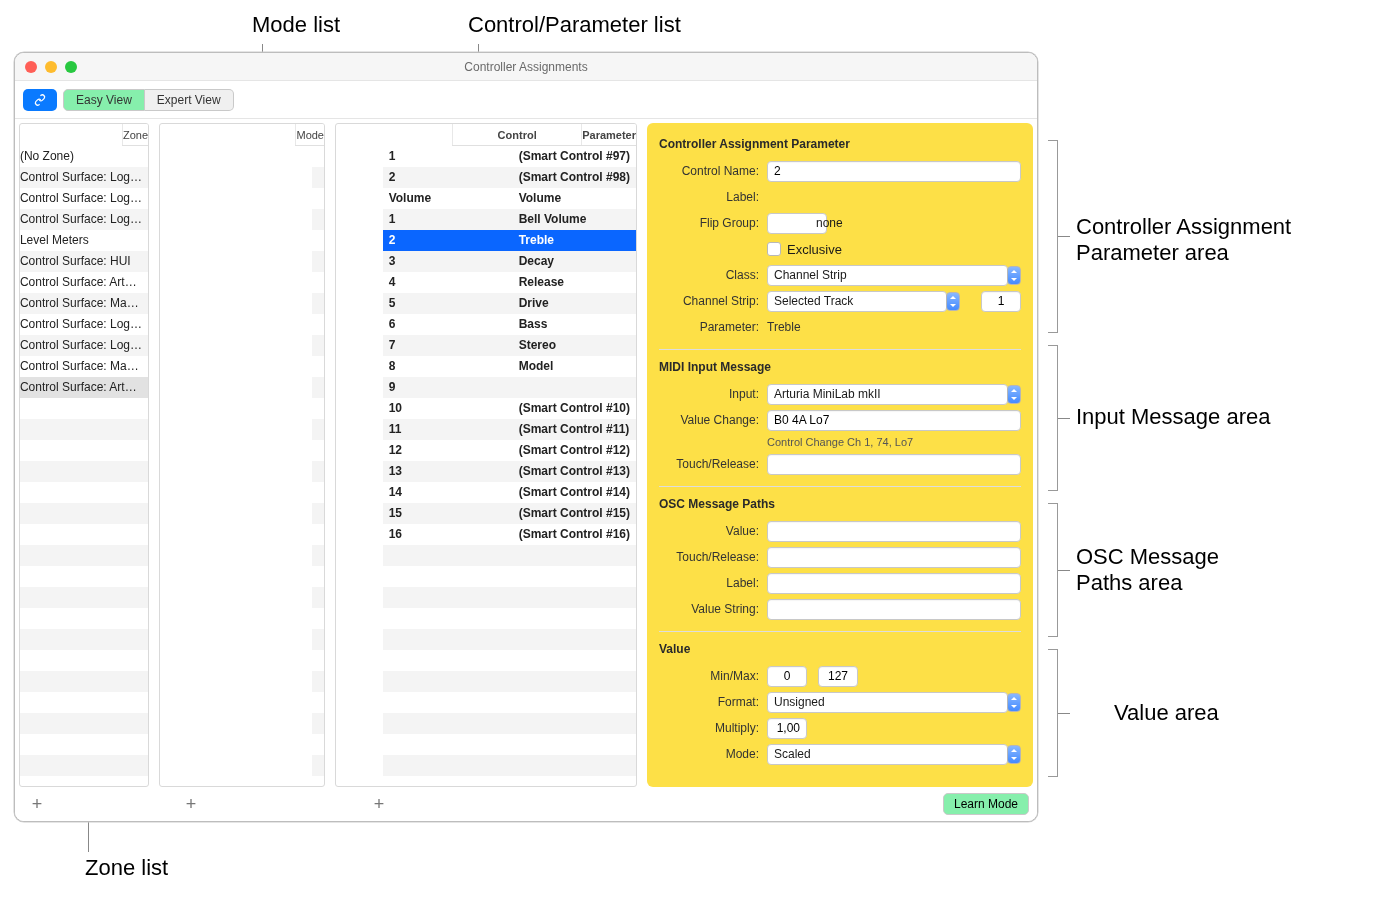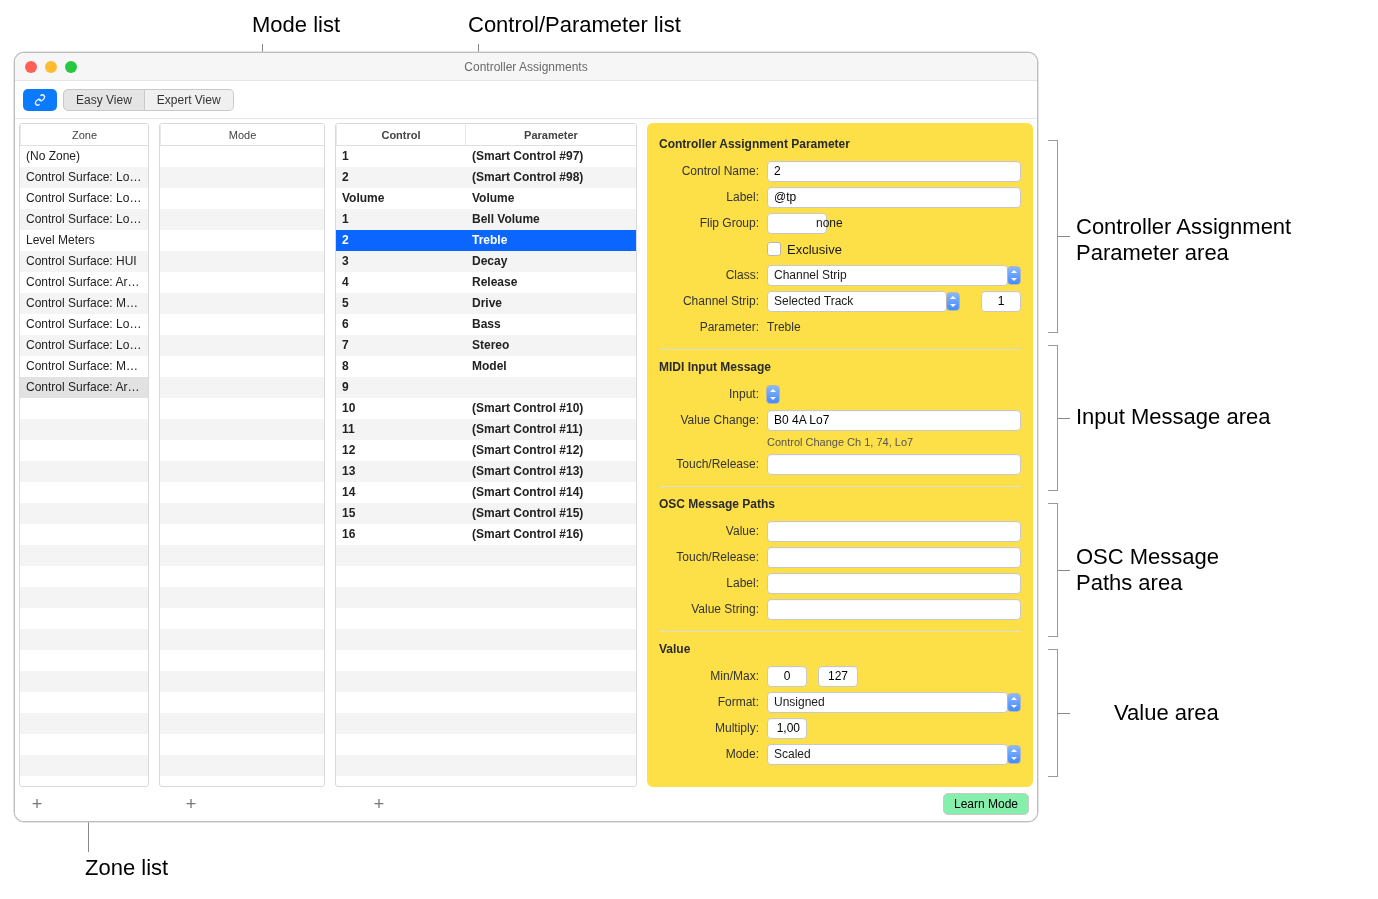--- a/index.html
+++ b/index.html
@@ -14,27 +14,27 @@
 .dot { width: 12px; height: 12px; border-radius: 50%; }
 .dot.red { background: #ff5f57; }
 .dot.yellow { background: #febc2e; }
 .dot.green { background: #28c840; }
 .window-title { position: absolute; left: 50%; transform: translateX(-50%); font-size: 12px; color: #6a6a6a; }
 
 .toolbar { height: 38px; display: flex; align-items: center; padding: 0 8px; gap: 6px; border-bottom: 1px solid #e5e5e5; background: #fff; }
 .link-btn { width: 34px; height: 22px; border-radius: 5px; background: #0a7aff; display: flex; align-items: center; justify-content: center; }
 .link-btn svg { width: 14px; height: 14px; fill: #fff; }
 .seg { display: flex; }
-.seg button { height: 22px; padding: 0 12px; border: 1px solid #c9c9c9; background: #e5e5e5; font-size: 12px; color: #333; cursor: pointer; }
+.seg button { height: 22px; padding: 0 12px; border: 1px solid #c9c9c9; background: #86efac; font-size: 12px; color: #333; cursor: pointer; }
 .seg button:first-child { border-radius: 5px 0 0 5px; }
 .seg button:last-child { border-radius: 0 5px 5px 0; border-left: none; }
 .seg button.active { background: #f0f0f0; }
 
 .body { display: flex; height: calc(100% - 28px - 38px - 34px); padding: 4px 4px 0 4px; gap: 10px; background: #fff; }
-.col { display: flex; flex-direction: column; border: 1px solid #d9d9d9; border-radius: 3px; overflow: hidden; background: #fff; }
+.col { display: flex; flex-direction: column; border: 1px solid #d9d9d9; border-radius: 3px; overflow: hidden; background: #fff; align-items: flex-end; }
 .col-zone { width: 130px; }
 .col-mode { width: 166px; }
 .col-ctrl { width: 302px; font-weight: bold; }
 .col-params { flex: 1; background: #fde047; border-radius: 6px; padding: 8px 12px; overflow-y: auto; border: none; }
 
 .list-header { display: flex; height: 22px; background: #fff; border-bottom: 1px solid #e0e0e0; font-size: 11px; color: #444; }
 .list-header > div { flex: 1; display:flex; align-items:center; justify-content:center; border-right:1px solid #e8e8e8; }
 .list-header > div:first-child { border-left: 1px solid #e8e8e8; }
 .list-header > div:last-child { border-right:none; }
 .list-body { flex: 1; overflow-y: auto; }
@@ -332,21 +332,20 @@
     </div>
 
     <div class="col-params">
       <div class="section-title">Controller Assignment Parameter</div>
       <div class="form-row">
             <label>Control Name:</label>
             <input class="inp" value="2" style="">
           </div>
       <div class="form-row">
             <label>Label:</label>
-            <input class="inp" value="@tp" style="">
           </div>
       <div class="form-row">
             <label>Flip Group:</label>
             <div class="sel narrow">
               <span>none</span>
             </div>
           </div>
       <div class="form-row">
             <label></label>
             <span class="cb"></span>
@@ -370,20 +369,23 @@
           </div>
       <div class="form-row">
             <label>Parameter:</label>
             <span class="val">Treble</span>
           </div>
 
       <hr class="hr">
       <div class="section-title">MIDI Input Message</div>
       <div class="form-row">
             <label>Input:</label>
+            <div class="sel">
+              <span>Arturia MiniLab mkII</span>
+            </div>
             <span class="stepper"></span>
           </div>
       <div class="form-row">
             <label>Value Change:</label>
             <input class="inp" value="B0 4A Lo7" style="">
           </div>
       <div class="subtext">Control Change Ch 1, 74, Lo7</div>
       <div class="form-row">
             <label>Touch/Release:</label>
             <input class="inp" style="">

